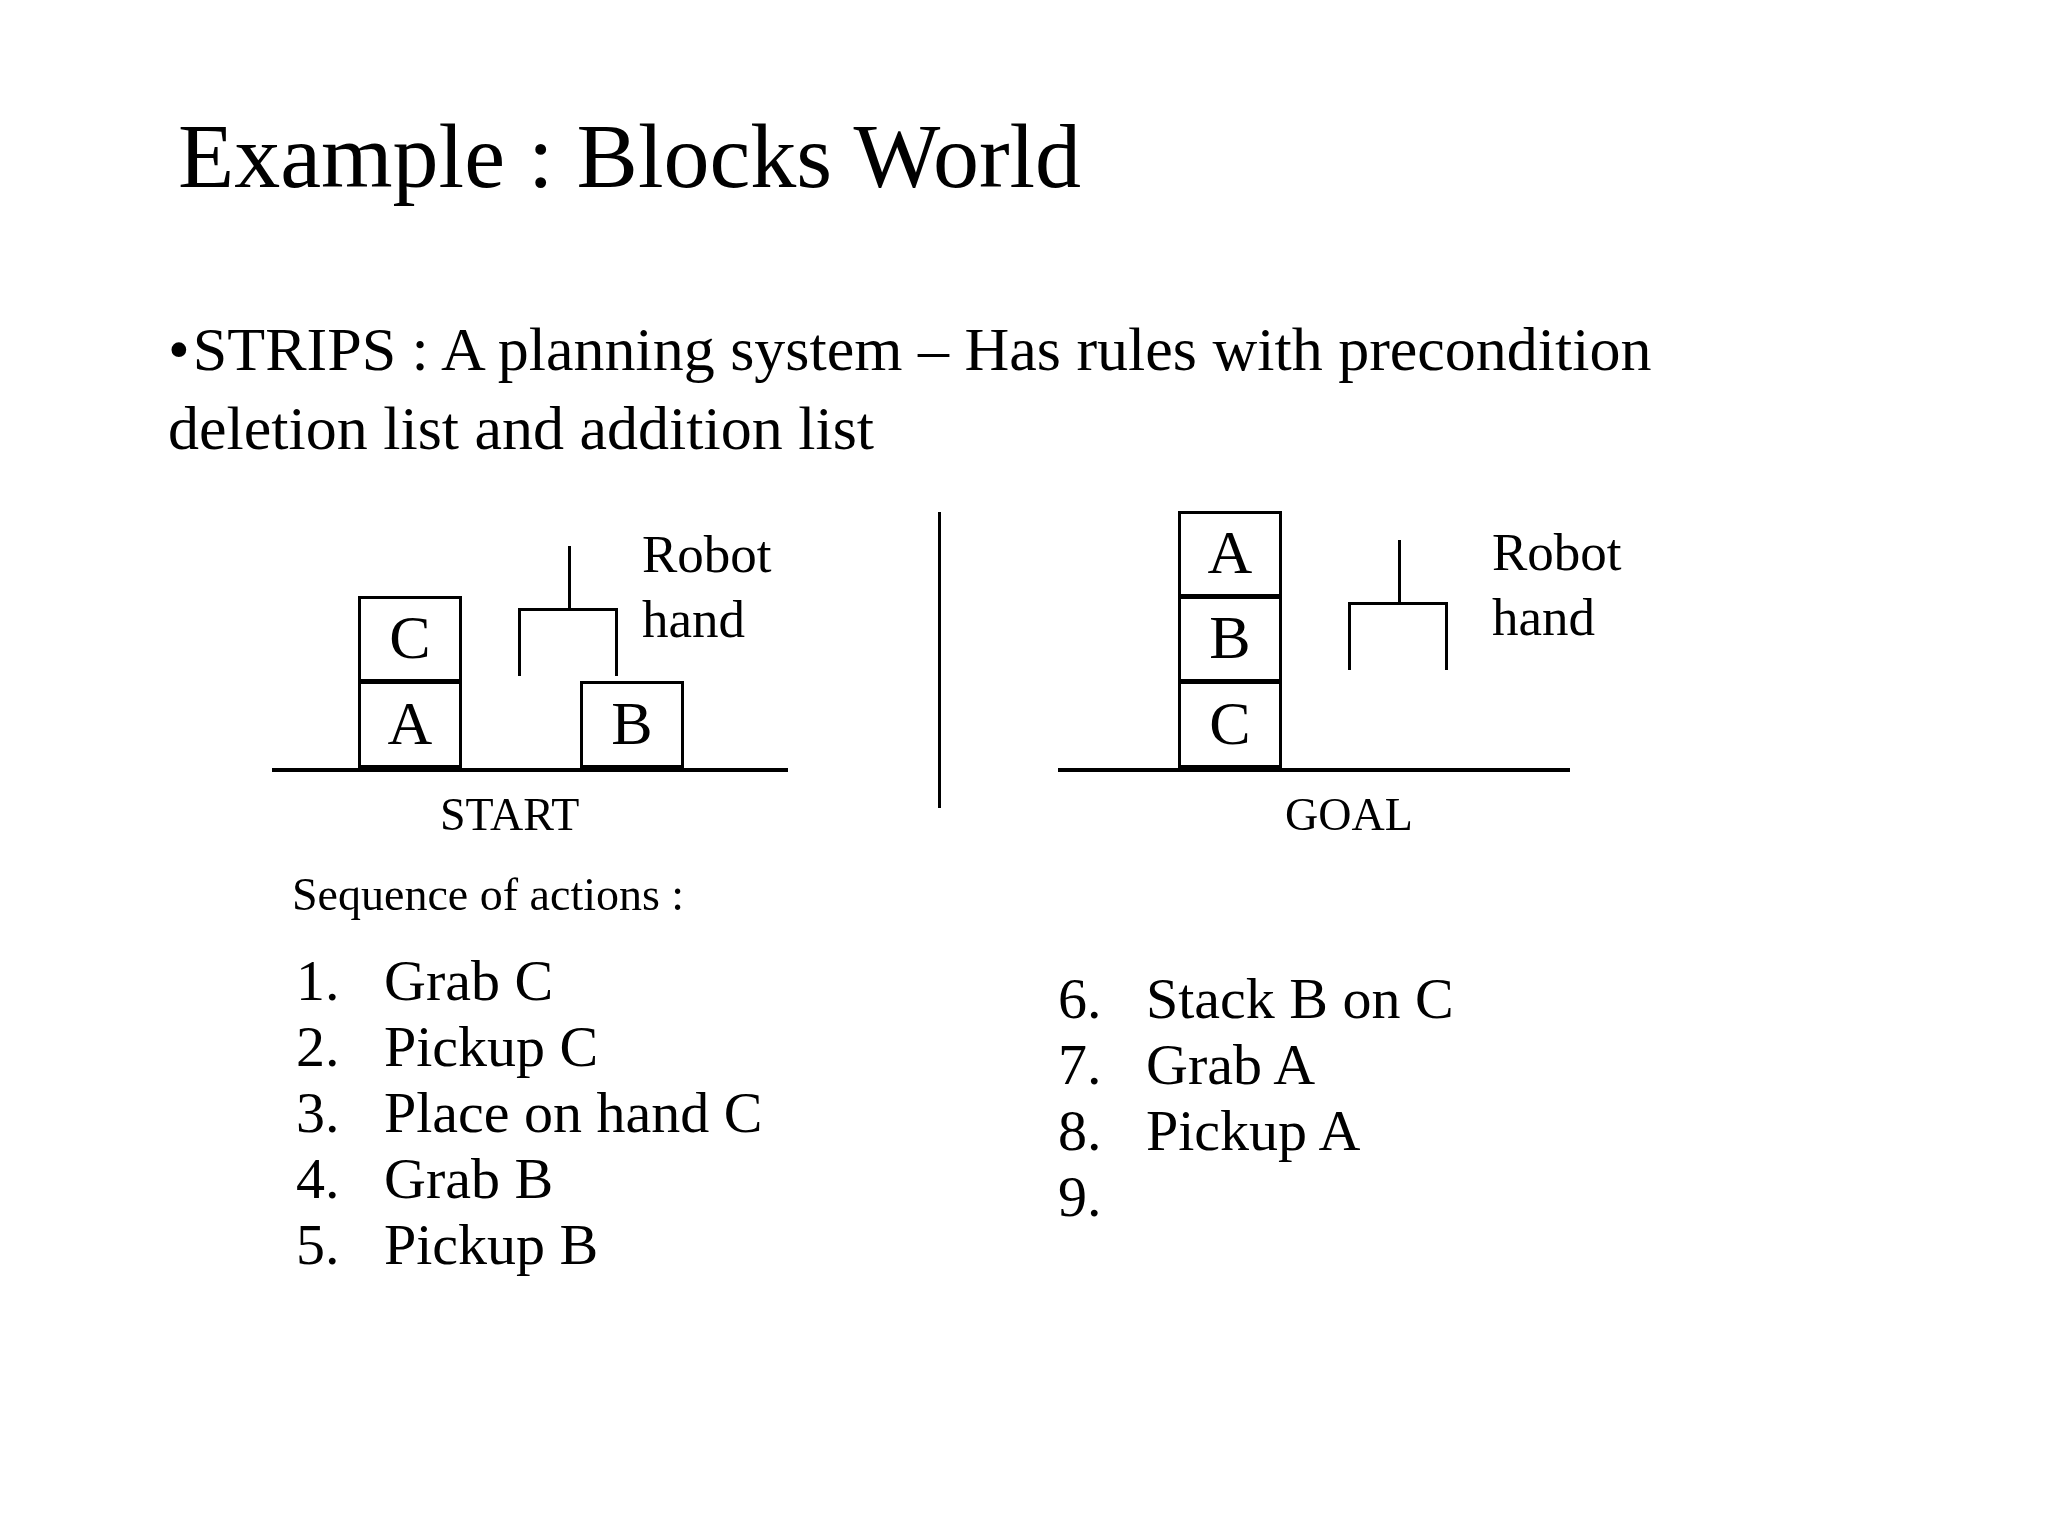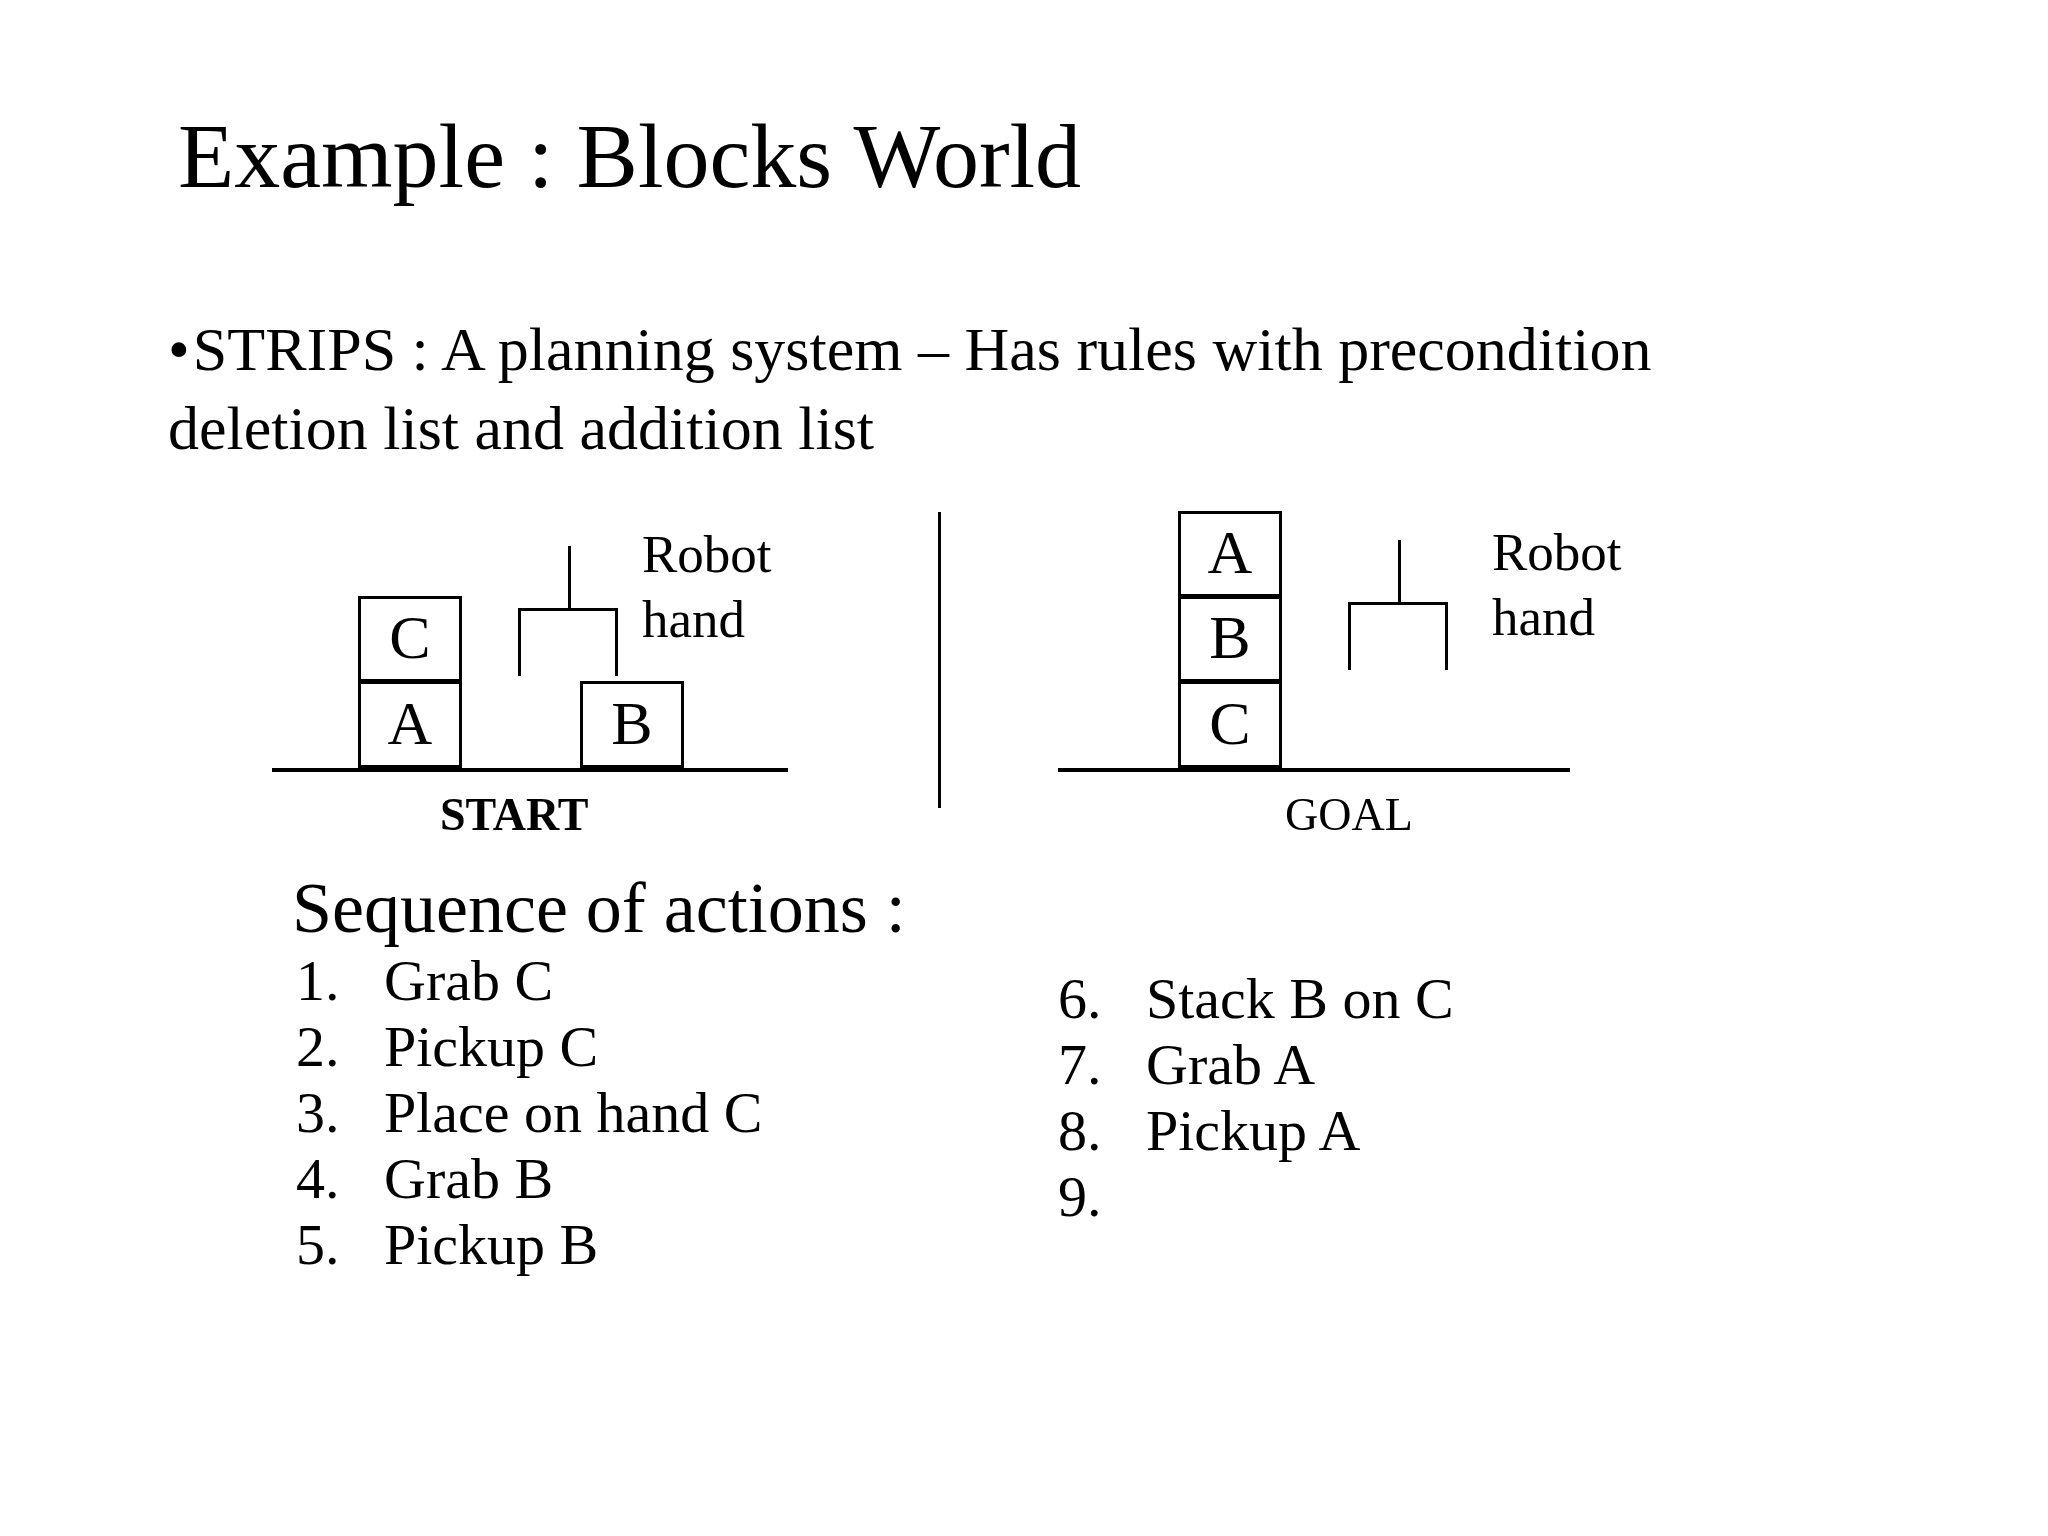--- a/index.html
+++ b/index.html
@@ -128,21 +128,21 @@
     font-size: 46px;
     line-height: 1;
     white-space: nowrap;
   }
 
   
   #actions-heading {
     position: absolute;
     left: 292px;
     top: 872px;
-    font-size: 72px;
+    font-size: 46px;
     line-height: 1;
     white-space: nowrap;
   }
 
   .action-list {
     position: absolute;
     margin: 0;
     padding: 0;
     list-style: none;
     font-size: 58px;
@@ -195,21 +195,21 @@
   <div class="robot-hand" style="left:518px; top:546px; width:100px; height:132px;">
     <div class="stem"></div>
     <div class="crossbar"></div>
     <div class="prong-left"></div>
     <div class="prong-right"></div>
   </div>
 
   <div class="hand-label" style="left:642px; top:522px;">Robot
 hand</div>
 
-  <div class="scene-label" style="left:440px; top:792px;font-weight:bold;">START</div>
+  <div class="scene-label" style="left:440px; top:792px;">START</div>
 
   <div class="divider-line" style="left:938px; top:512px; height:296px;"></div>
 
   <div class="block" style="left:1178px; top:511px; width:104px; height:86px;">
     <span>A</span>
   </div>
 
   <div class="block" style="left:1178px; top:596px; width:104px; height:86px;">
     <span>B</span>
   </div>

